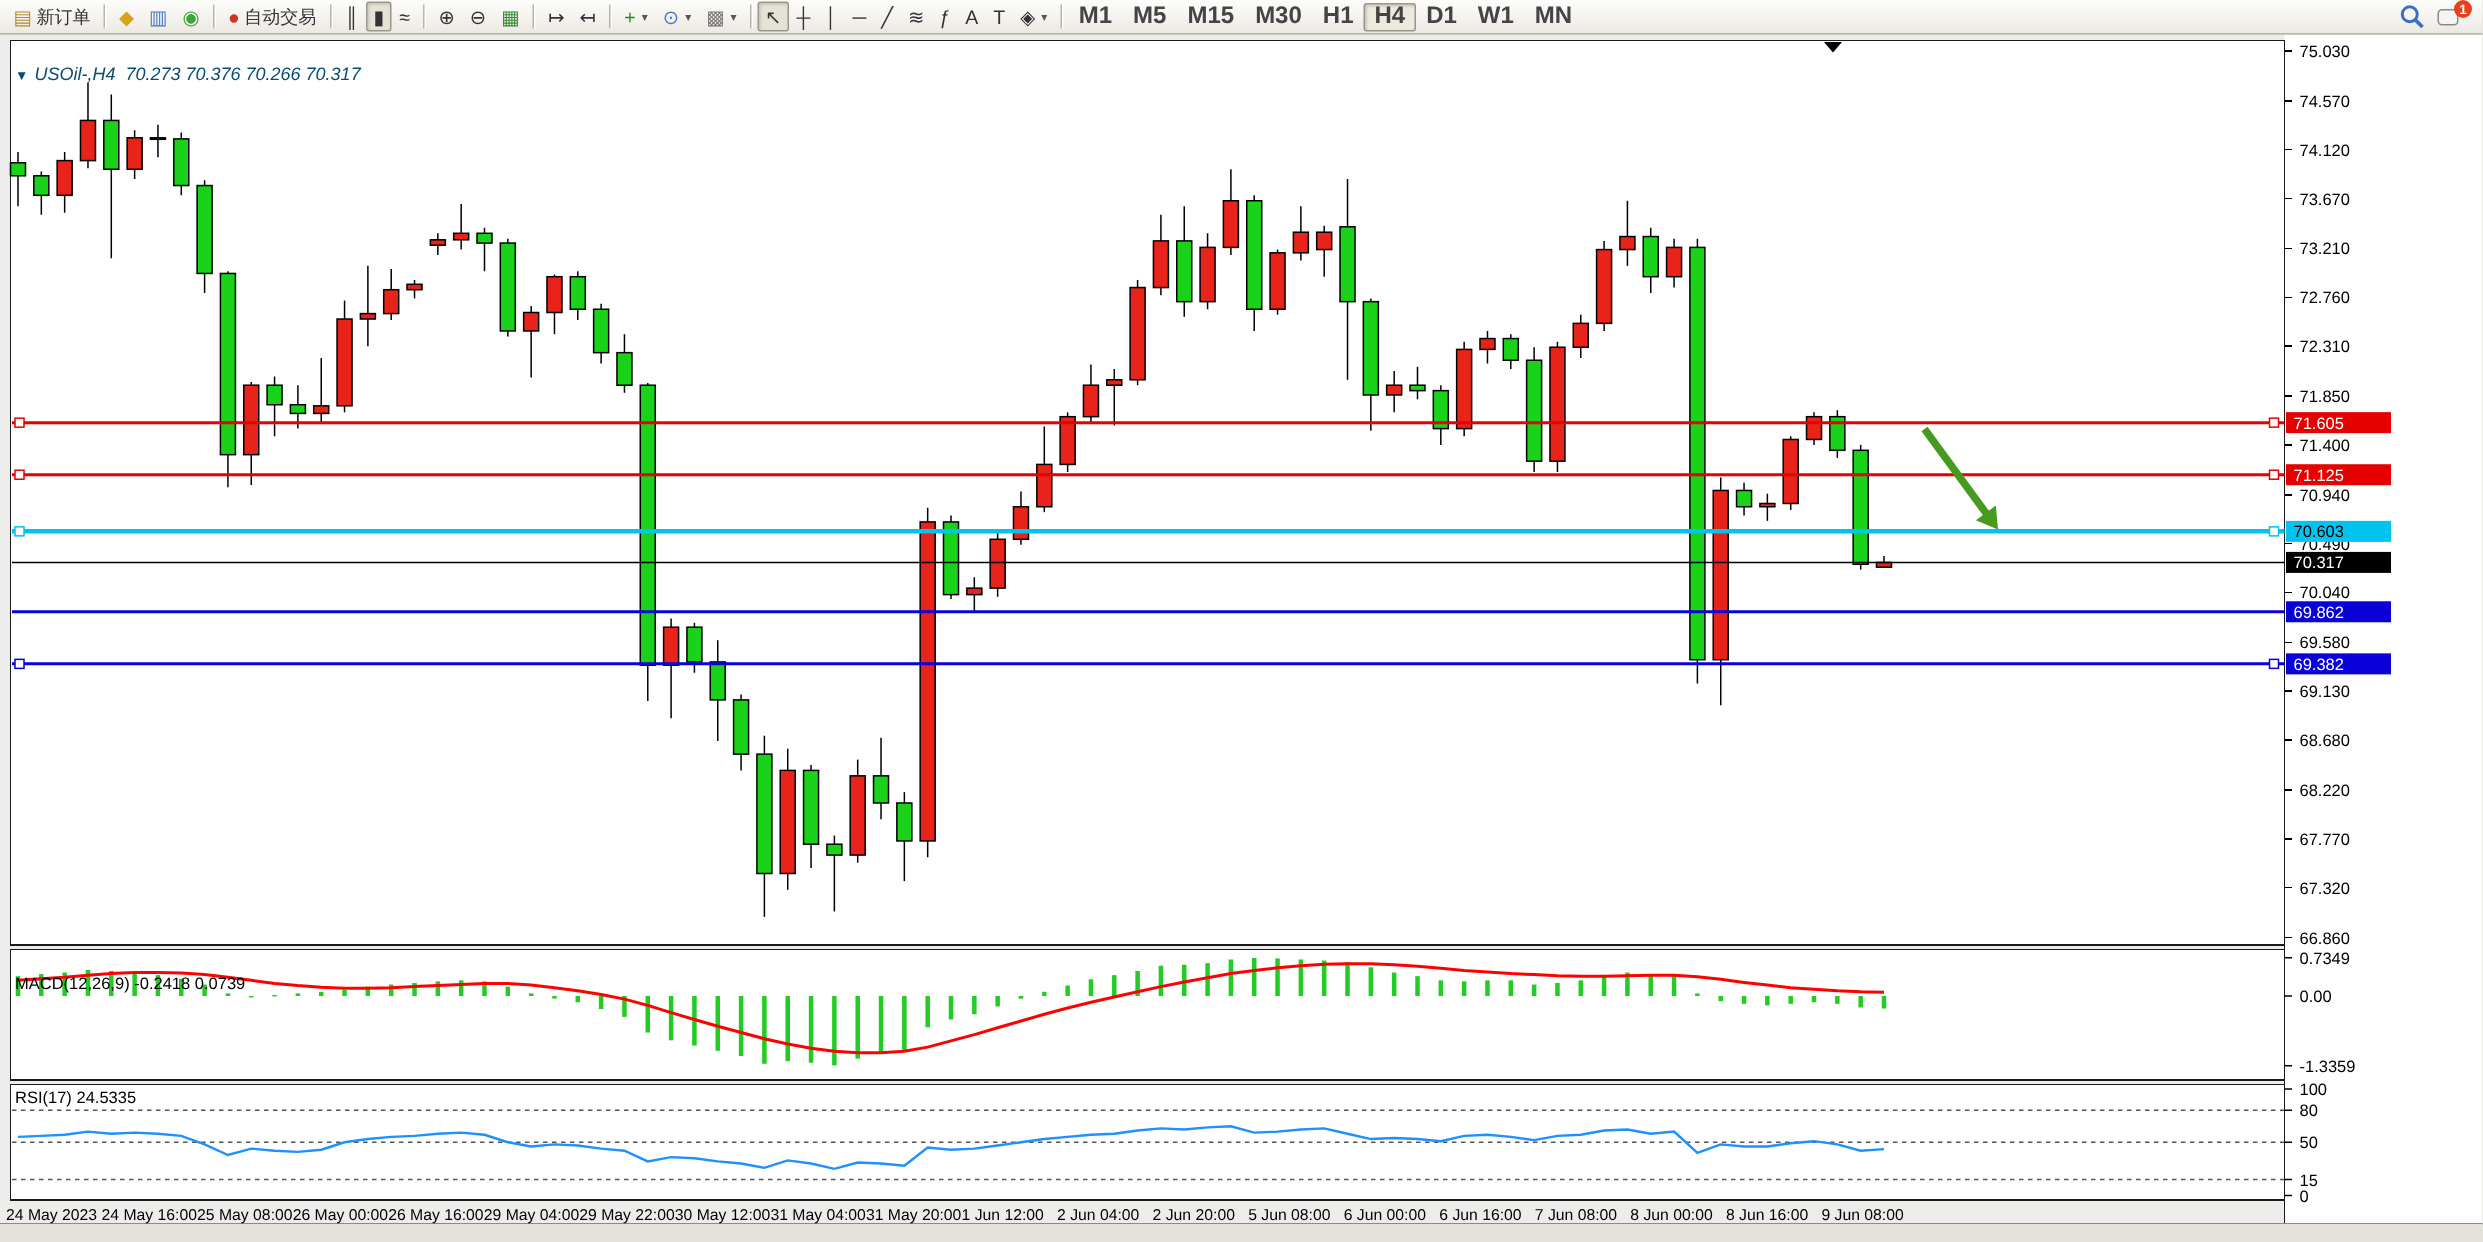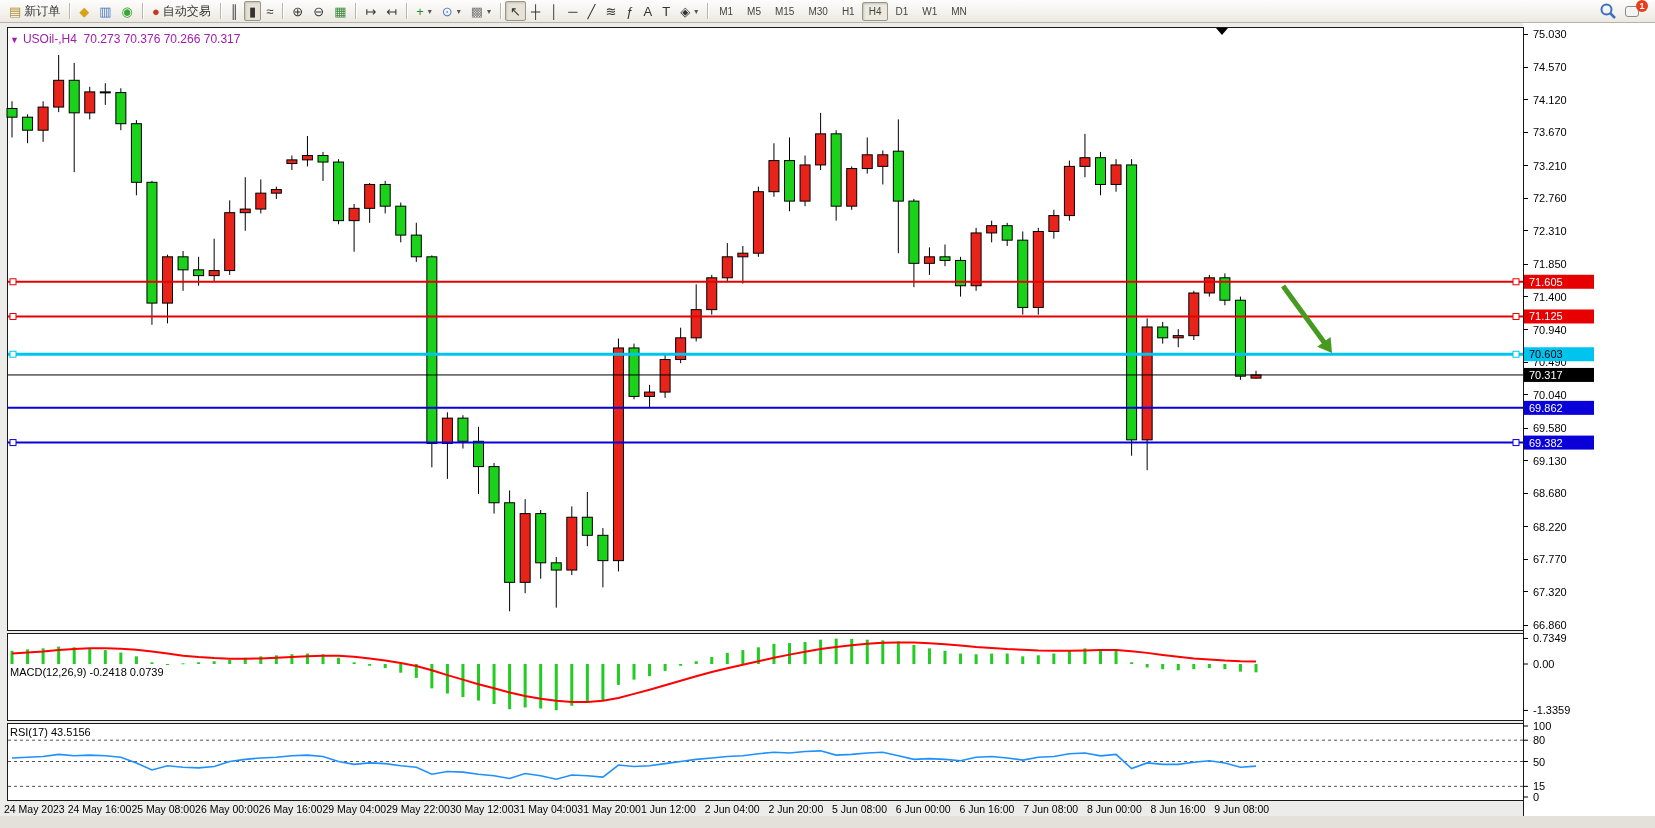--- a/index.html
+++ b/index.html
@@ -12,36 +12,36 @@
   .tb-group { display:flex; align-items:center; height:22px; }
   .tb-sep { width:1px; height:16px; background:#b9b5ac; margin:0 4px;
     box-shadow:1px 0 0 #fff; }
   .tb-btn { display:flex; align-items:center; gap:3px; padding:2px 4px; height:20px;
     border:1px solid transparent; border-radius:2px; color:#333; font-size:12px;
     cursor:default; white-space:nowrap; }
   .tb-btn.active { border:1px solid #9a968a; background:#e6e2d6;
     box-shadow:inset 1px 1px 2px rgba(0,0,0,.15); }
   .tb-btn .glyph { font-size:13px; line-height:13px; }
   .tb-btn .dd { font-size:8px; color:#555; margin-left:1px; }
-  .tf-btn { padding:2px 6px; font-size:10px; color:#444; height:19px;
-    border:1px solid transparent; }
+  .tf-btn { padding:2px 6px; font-size:16px; color:#444; height:19px;
+    border:1px solid transparent;font-weight:bold; }
   .tf-btn.active { border:1px solid #9a968a; background:#eceadf;
     box-shadow:inset 1px 1px 2px rgba(0,0,0,.18); }
   #tb-right { margin-left:auto; display:flex; align-items:center; gap:8px; padding-right:6px; }
   #chat-icon { position:relative; width:20px; height:16px; }
   #chat-icon .bubble { position:absolute; left:0; top:3px; width:14px; height:11px;
     border:1.5px solid #8a8a8a; border-radius:3px; background:#f4f4f4; }
   #chat-icon .badge { position:absolute; right:-3px; top:-3px; min-width:12px; height:12px;
     background:#e8401c; color:#fff; border-radius:7px; font-size:9px; line-height:12px;
     text-align:center; padding:0 2px; font-weight:bold; }
   
   #chart-area { position:absolute; left:0; top:23px; width:1655px; height:805px; }
   svg text { font-family:"Liberation Sans", sans-serif; }
-  #chart-title { position:absolute; left:10px; top:9px; font-size:12px; color:#a21caf;
-    z-index:3; }
+  #chart-title { position:absolute; left:10px; top:19px; font-size:12px; color:#0c4a6e;
+    z-index:3;font-style:italic; }
   #chart-title .tri { font-size:9px; margin-right:4px; }
   .ind-label { position:absolute; left:10px; font-size:11px; color:#000; z-index:3; }
 </style>
 </head>
 <body>
 
 <div id="toolbar">
     <div class="tb-group">
       <div class="tb-btn">
         <span class="glyph" style="color: rgb(176, 141, 47);">▤</span>
@@ -170,28 +170,28 @@
         <div class="bubble"></div>
         <div class="badge">1</div>
       </div>
     </div>
   </div>
 
 <div id="chart-area">
   <div id="chart-title">
     <span class="tri">▼</span><span>USOil-,H4</span>&nbsp;&nbsp;<span>70.273 70.376 70.266 70.317</span>
   </div>
-  <div class="ind-label" id="macd-label" style="top: 643px;">
+  <div class="ind-label" id="macd-label" style="top: 627px;">
     <span>MACD(12,26,9)</span>
     <span>-0.2418</span>
     <span>0.0739</span>
   </div>
   <div class="ind-label" id="rsi-label" style="top: 703px;">
     <span>RSI(17)</span>
-    <span>43.5156</span>
+    <span>24.5335</span>
   </div>
   <svg id="chart-svg" width="1655" height="805">
       <rect x="0" y="0" width="1655" height="805" fill="#ececea"></rect>
       <rect x="1523" y="0" width="132" height="793" fill="#ffffff"></rect>
       <g>
         <rect x="7" y="4" width="1516" height="603" fill="#ffffff" stroke="#1a1a1a" stroke-width="1" shape-rendering="crispEdges"></rect>
         <g>
           <g>
             <line x1="12" y1="78.2762000000005" x2="12" y2="114.4462000000005" stroke="#000" stroke-width="1"></line>
             <rect x="7" y="85.51020000000008" width="10" height="8.680800000000332" fill="#1bd21b" stroke="#000" stroke-width="1"></rect>

